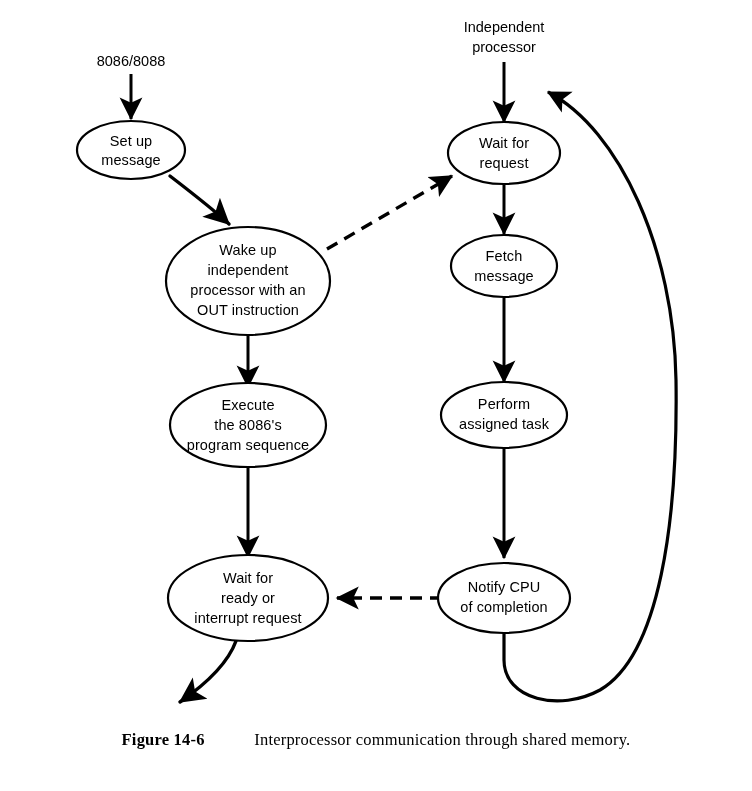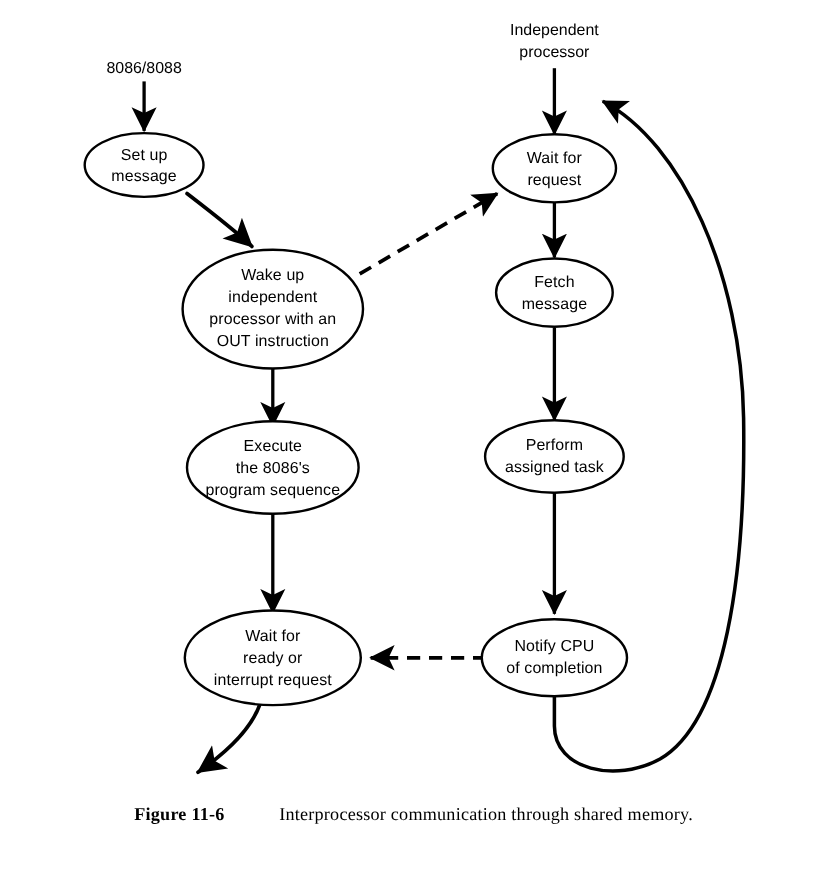--- a/index.html
+++ b/index.html
@@ -189,16 +189,16 @@
 
     <g>
       <ellipse class="node-ellipse" cx="504" cy="598" rx="66" ry="35"></ellipse>
       <text class="node-text" x="504" y="588">Notify CPU</text>
       <text class="node-text" x="504" y="608">of completion</text>
     </g>
 
   </svg>
 
   <div class="caption">
-    <span class="cap-label">Figure 11-6</span><span>&nbsp;&nbsp;</span><span class="cap-text">Interprocessor communication through shared memory.</span>
+    <span class="cap-label">Figure 14-6</span><span>&nbsp;&nbsp;</span><span class="cap-text">Interprocessor communication through shared memory.</span>
   </div>
 
 </div>
 
 </body></html>

